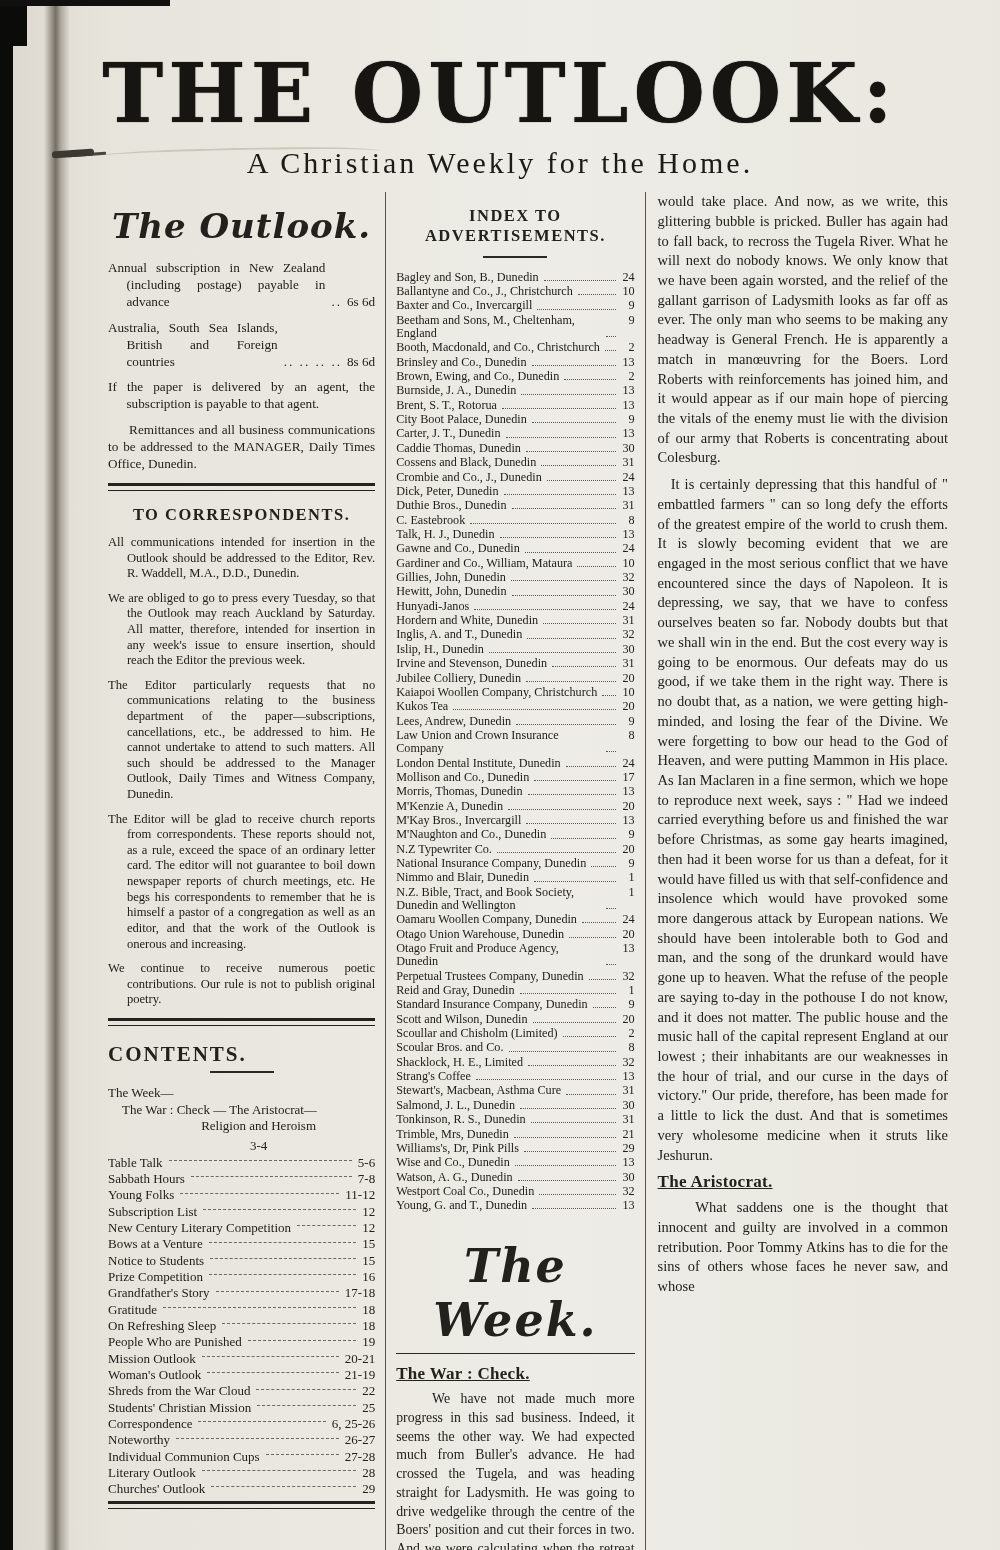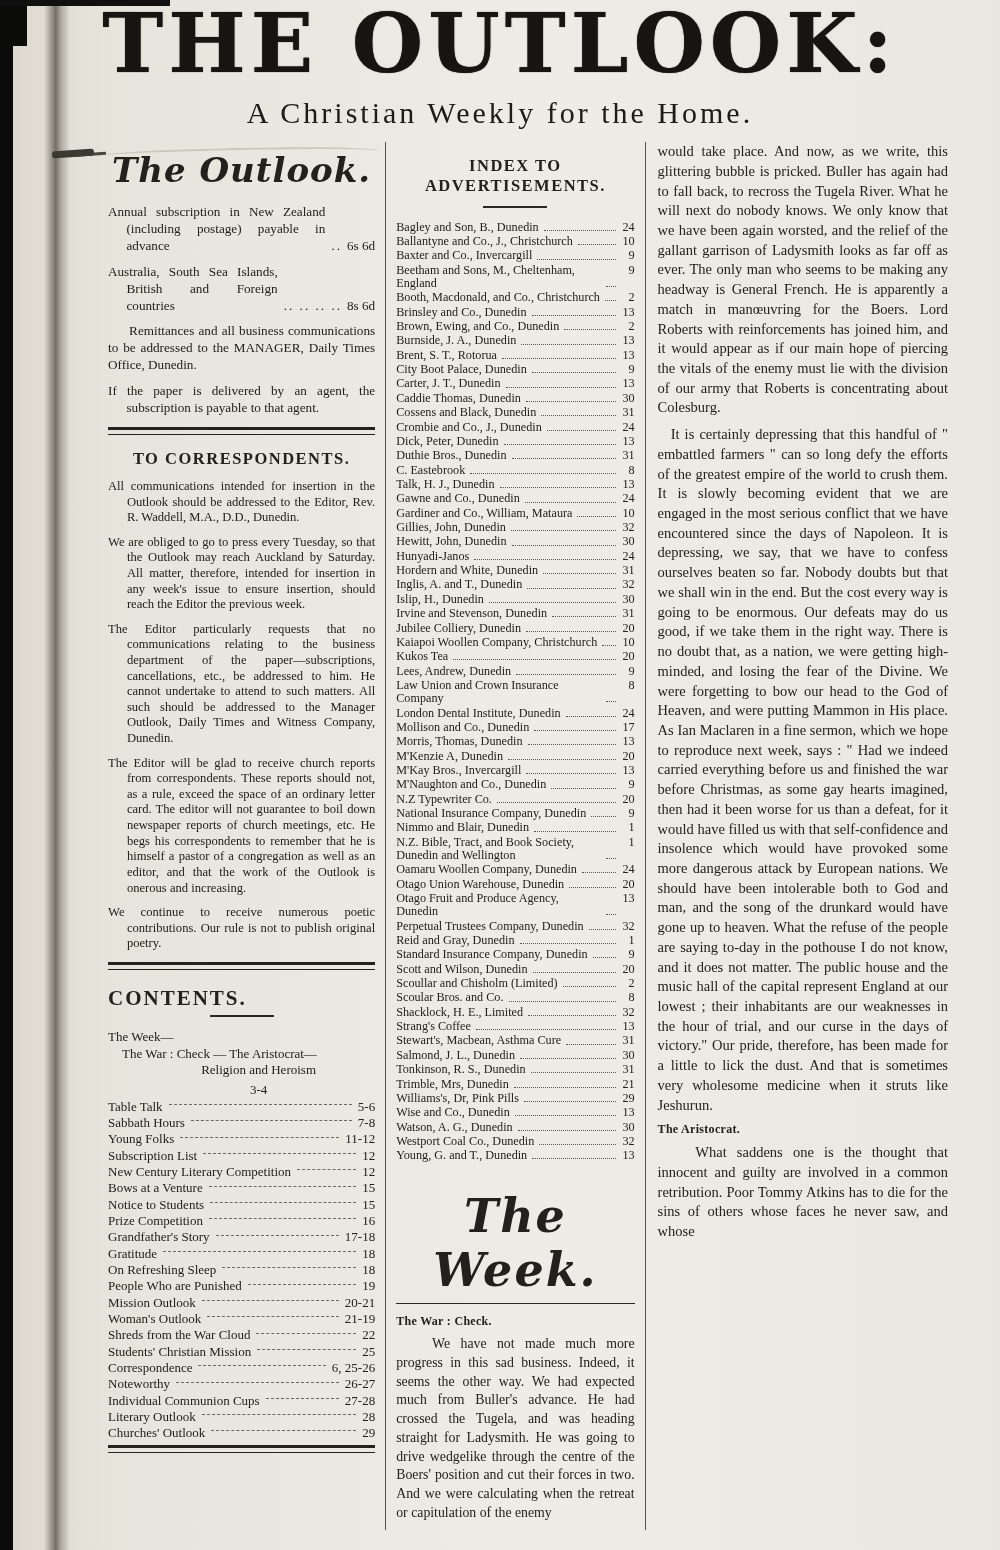--- a/index.html
+++ b/index.html
@@ -17,21 +17,21 @@
     background:linear-gradient(90deg,rgba(120,112,100,0) 0%,rgba(80,74,64,.75) 45%,rgba(110,102,90,.45) 65%,rgba(120,112,100,0) 100%);}
   .crease{position:absolute;left:90px;top:148px;width:290px;height:10px;z-index:4;
     border-top:2px solid #cdc7ba;transform:rotate(-1.2deg);border-radius:50%;}
   .fold-mark{position:absolute;left:52px;top:150px;width:42px;height:7px;background:#3c3832;z-index:6;
     transform:rotate(-4deg);border-radius:3px;box-shadow:14px 2px 0 -2px #4a453d;}
   .sheet{
     position:absolute;inset:0;z-index:2;
     background:linear-gradient(90deg,#dcd8cf 0,#e7e4dc 110px,#edece6 55%,#e9e7e0 100%);
   }
   
-  .masthead{text-align:center;}
+  .masthead{text-align:center;padding-top:50px;}
   .paper-title{
     margin:0;font-family:"DejaVu Serif",serif;font-weight:700;
     font-size:82px;line-height:1.05;letter-spacing:5px;color:#171512;
     text-shadow:0 0 1px #171512;
   }
   .paper-subtitle{
     margin-top:10px;font-size:30px;letter-spacing:3px;color:#1d1b18;
   }
   .rules-wrap{margin:0 52px 0 108px;}
   .rule2{height:4px;border-top:3px solid #24221e;border-bottom:1px solid #24221e;margin:10px 0 0;}
@@ -42,27 +42,27 @@
   }
   .dateline .price{font-variant:small-caps;}
   
   .cols{display:flex;align-items:stretch;margin:12px 52px 0 108px;}
   .col{box-sizing:border-box;}
   .col-left{flex:0 0 33%;padding-right:10px;}
   .col-mid{flex:0 0 31%;padding:0 10px;border-left:1px solid #57524a;border-right:1px solid #57524a;}
   .col-right{flex:1;padding-left:12px;}
   
   .gothic{font-family:"DejaVu Serif",serif;font-style:italic;font-weight:bold;text-align:center;}
-  .h-outlook{font-size:34px;margin:8px 0 14px;letter-spacing:1px;}
+  .h-outlook{font-size:34px;margin:14px 0 14px;letter-spacing:1px;}
   .h-week{font-size:46px;margin:26px 0 6px;letter-spacing:2px;}
   .rule1{border-top:1.5px solid #2a2824;margin:4px 0 10px;}
   .sc-heading{text-align:center;font-weight:bold;font-size:16.5px;letter-spacing:1.5px;margin:14px 0 10px;}
   .contents-heading{font-weight:bold;font-size:21px;letter-spacing:2px;margin:16px 0 4px;}
   .short-rule{width:64px;border-top:2px solid #2a2824;margin:4px auto 12px;}
-  .art-heading{font-size:12px;font-weight:bold;margin:0 0 6px;letter-spacing:.3px;}
+  .art-heading{font-size:17px;font-weight:bold;margin:0 0 6px;letter-spacing:.3px;text-decoration:underline;}
   
   .sub-item{display:flex;font-size:13.2px;line-height:1.28;margin-bottom:9px;text-align:justify;}
   .sub-item .s-text{flex:1;padding-left:1.4em;text-indent:-1.4em;}
   .sub-item .s-leader{align-self:flex-end;white-space:nowrap;margin:0 5px 0 6px;letter-spacing:2px;}
   .sub-item .s-price{align-self:flex-end;white-space:nowrap;}
   .smalltext{font-size:13.2px;line-height:1.28;text-align:justify;margin:0 0 9px;}
   .hang{padding-left:1.4em;text-indent:-1.4em;}
   .indent1{text-indent:1.6em;}
   .corr-p{font-size:12.6px;line-height:1.24;text-align:justify;margin:0 0 9px;padding-left:1.5em;text-indent:-1.5em;}
   .corr-wrap{margin-top:2px;}
@@ -109,22 +109,22 @@
             <span class="s-price">6s 6d</span>
           </div>
 
           <div class="sub-item">
             <span class="s-text">Australia, South Sea Islands, British and Foreign countries</span>
             <span class="s-leader">.. .. .. ..</span>
             <span class="s-price">8s 6d</span>
           </div>
         </div>
 
+      <p class="smalltext hang">If the paper is delivered by an agent, the subscription is payable to that agent.</p>
       <p class="smalltext indent1">Remittances and all business communications to be addressed to the MANAGER, Daily Times Office, Dunedin.</p>
-      <p class="smalltext hang">If the paper is delivered by an agent, the subscription is payable to that agent.</p>
 
       <div class="rule2"></div>
 
       <h3 class="sc-heading">TO CORRESPONDENTS.</h3>
       <div class="corr-wrap">
 
           <p class="corr-p">All communications intended for insertion in the Outlook should be addressed to the Editor, Rev. R. Waddell, M.A., D.D., Dunedin.</p>
 
           <p class="corr-p">We are obliged to go to press every Tuesday, so that the Outlook may reach Auckland by Saturday. All matter, therefore, intended for insertion in any week's issue to ensure insertion, should reach the Editor the previous week.</p>
 

